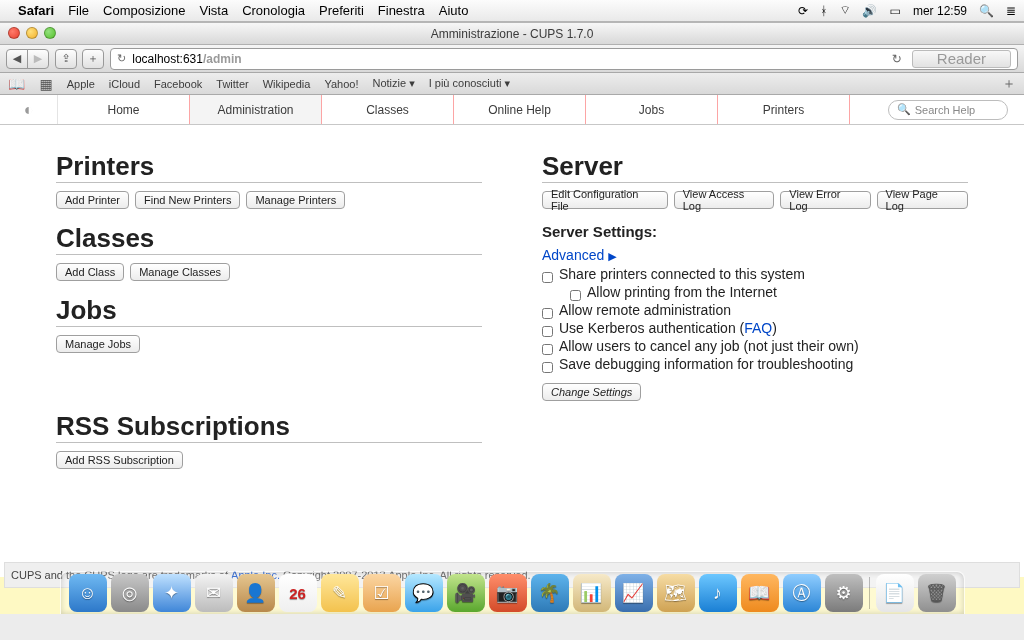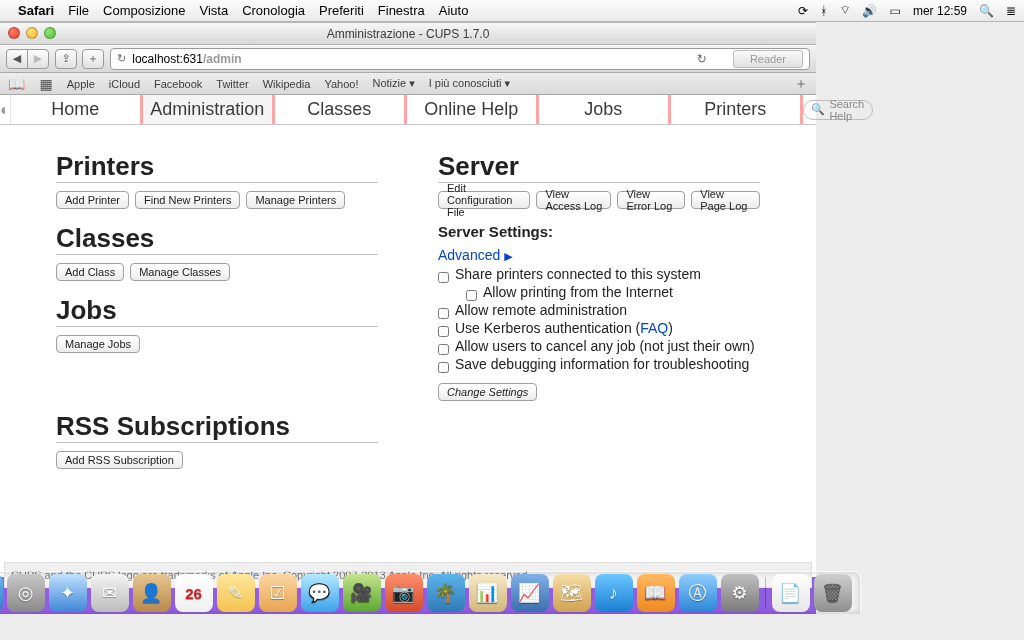--- a/index.html
+++ b/index.html
@@ -7,48 +7,48 @@
 
   
   .menubar { height:22px; background:linear-gradient(#fcfcfc,#e9e9e9); display:flex; align-items:center; padding:0 8px; font-size:13px; border-bottom:1px solid #b5b5b5; }
   .apple-logo { font-size:15px; margin-right:10px; }
   .menubar .mitem { font-weight:400; margin-right:14px; cursor:default; }
   .menubar .mitem.bold { font-weight:700; }
   .menubar-right { margin-left:auto; display:flex; align-items:center; gap:12px; font-size:12px; }
   .menubar-right .dt { font-weight:500; }
 
   
-  .win { position:relative; width:816px; height:592px; background:#6d28d9; border-top:1px solid #b6b6b6; }
+  .win { position:relative; width:1024px; height:592px; background:#fef9c3; border-top:1px solid #b6b6b6; }
   .titlebar { height:22px; background:linear-gradient(#f7f7f7,#d8d8d8); display:flex; align-items:center; justify-content:center; font-size:12px; color:#3b3b3b; border-bottom:1px solid #b0b0b0; position:relative; }
   .traffic { position:absolute; left:8px; top:4px; display:flex; gap:6px; }
   .tl { width:12px; height:12px; border-radius:50%; border:1px solid rgba(0,0,0,.25); }
   .tl.red { background:radial-gradient(circle at 35% 35%, #ff7b6b, #e8402f); }
   .tl.yel { background:radial-gradient(circle at 35% 35%, #ffe07a, #f3b12c); }
   .tl.grn { background:radial-gradient(circle at 35% 35%, #93e07e, #56c22b); }
 
   .toolbar { height:28px; background:linear-gradient(#f5f5f5,#d9d9d9); border-bottom:1px solid #a8a8a8; display:flex; align-items:center; padding:0 6px; gap:6px; }
   .btn-grp { display:flex; }
   .tb-btn { height:20px; min-width:22px; background:linear-gradient(#fdfdfd,#e1e1e1); border:1px solid #999; border-radius:4px; font-size:11px; display:flex; align-items:center; justify-content:center; color:#555; padding:0 4px; }
   .tb-btn + .tb-btn { margin-left:-1px; }
   .btn-grp .tb-btn:first-child { border-radius:4px 0 0 4px; }
   .btn-grp .tb-btn:last-child { border-radius:0 4px 4px 0; }
   .urlbar { flex:1; height:22px; background:#fff; border:1px solid #9a9a9a; border-radius:4px; display:flex; align-items:center; padding:0 6px; font-size:12px; color:#444; gap:6px; }
   .urlbar .lock { font-size:11px; color:#666; }
   .urlbar .path .host { color:#000; }
   .urlbar .path .rest { color:#9a9a9a;font-weight:bold; }
-  .urlbar .reader { margin-left:20px; height:18px; padding:0 16px; background:linear-gradient(#f8f8f8,#e2e2e2); border:1px solid #bbb; border-radius:3px; font-size:11px; color:#999; display:flex; align-items:center; }
+  .urlbar .reader { margin-left:4px; height:18px; padding:0 24px; background:linear-gradient(#f8f8f8,#e2e2e2); border:1px solid #bbb; border-radius:3px; font-size:15px; color:#999; display:flex; align-items:center; }
   .reload { margin-left:auto; color:#666; font-size:12px; }
 
   .bmbar { height:22px; background:linear-gradient(#ededed,#d9d9d9); border-bottom:1px solid #a9a9a9; display:flex; align-items:center; padding:0 8px; gap:14px; font-size:11px; color:#3c3c3c; }
   .bmicon { font-size:14px; color:#4e4e4e; }
 
   
   .cups-tabs { height:30px; background:#fff; border-bottom:1px solid #c7c7c7; display:flex; align-items:stretch; }
   .cups-logo { width:58px; display:flex; align-items:center; justify-content:center; color:#9a9a9a; font-size:16px; border-right:1px solid #e4e4e4; }
-  .cups-tab { min-width:132px; display:flex; align-items:center; justify-content:center; font-size:18px; color:#3b3b3b; border-right:3px solid #fca5a5; cursor:pointer; }
+  .cups-tab { min-width:132px; display:flex; align-items:center; justify-content:center; font-size:12px; color:#3b3b3b; border-right:1px solid #fca5a5; cursor:pointer; }
   .cups-tab.active { background:#f4f4f4; }
   .cups-search { margin-left:auto; margin-right:16px; align-self:center; height:20px; width:120px; border:1px solid #bdbdbd; border-radius:10px; font-size:11px; padding:0 8px; display:flex; align-items:center; color:#888; gap:4px; }
 
   
   .content { display:flex; padding:26px 56px 10px; gap:60px; color:#222; background:#fff; height:452px; }
   .col { flex:1; }
   h2.sec { font-size:26px; font-weight:700; margin-bottom:8px; border-bottom:1px solid #bfbfbf; letter-spacing:0; }
   h2.sec + .btnrow { margin-top:6px; }
   .btnrow { display:flex; gap:6px; margin-bottom:14px; margin-top:6px; }
   .osxbtn { font-size:11px; padding:1px 8px; height:18px; background:linear-gradient(#ffffff,#ececec); border:1px solid #9f9f9f; border-radius:4px; display:flex; align-items:center; justify-content:center; cursor:pointer; color:#222; }

